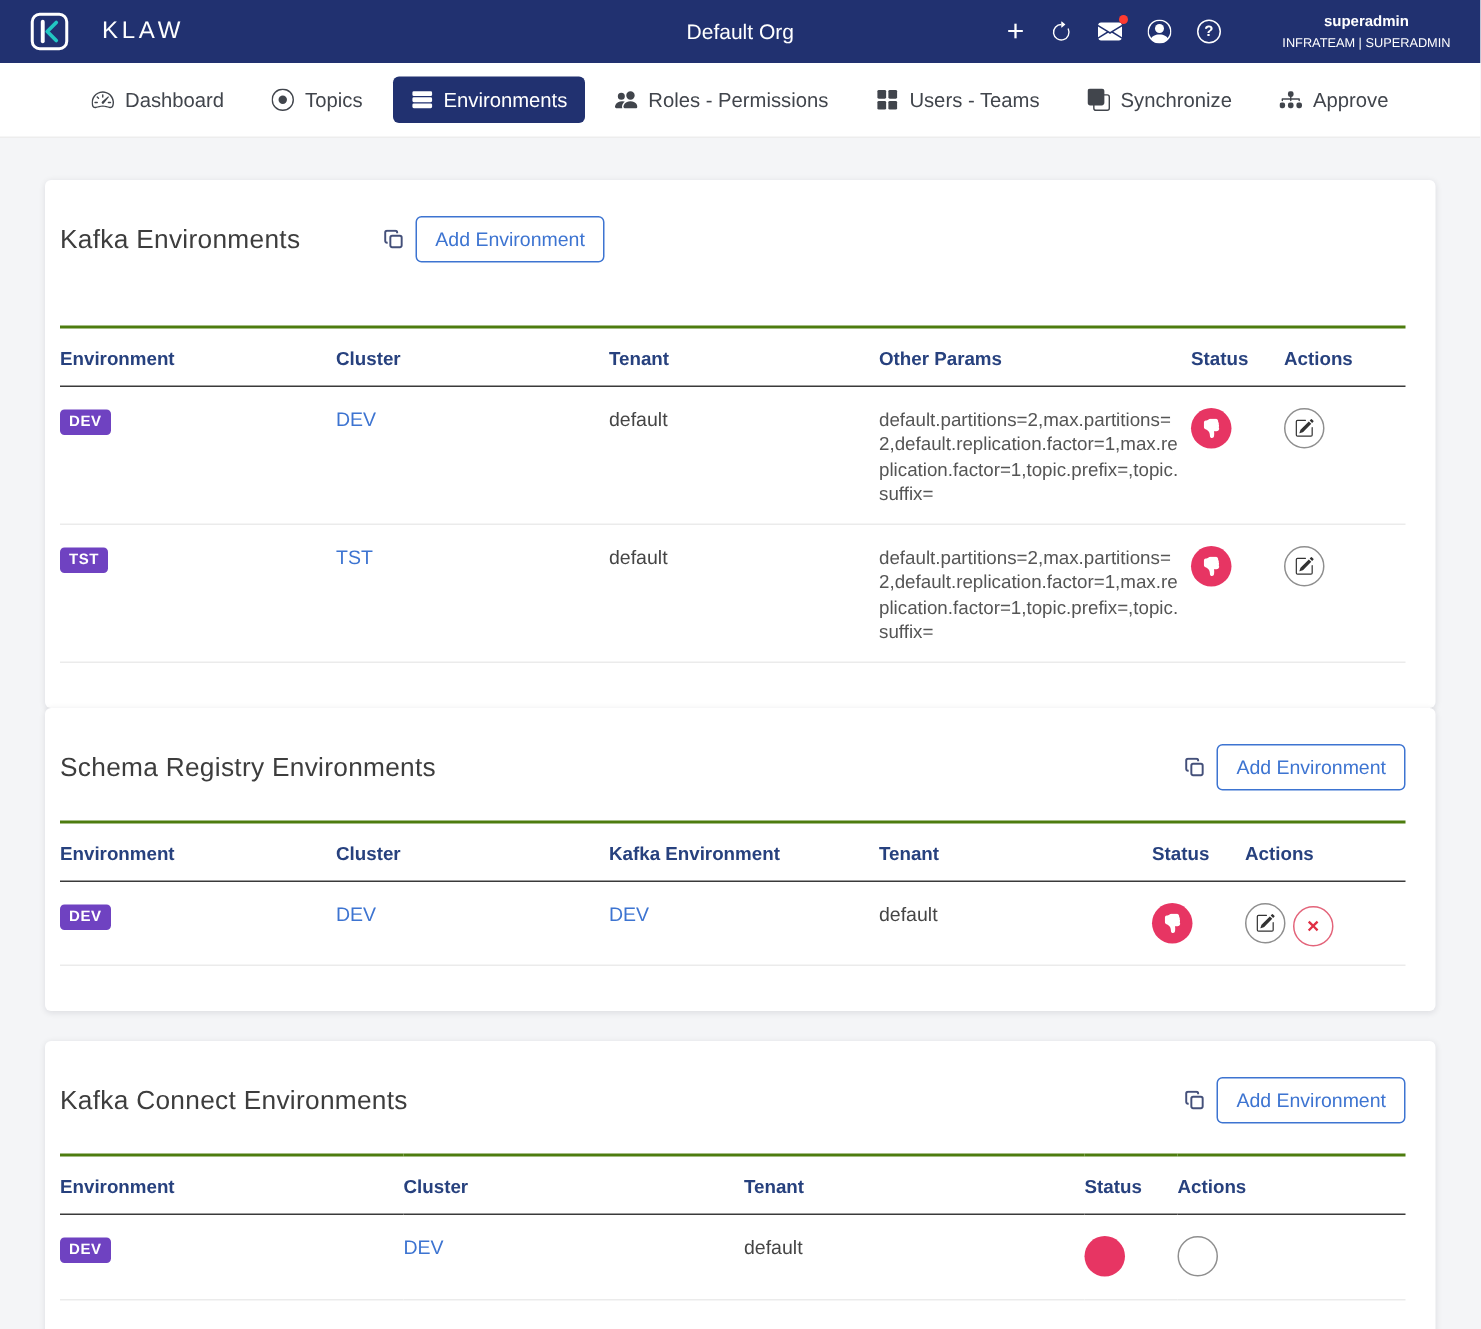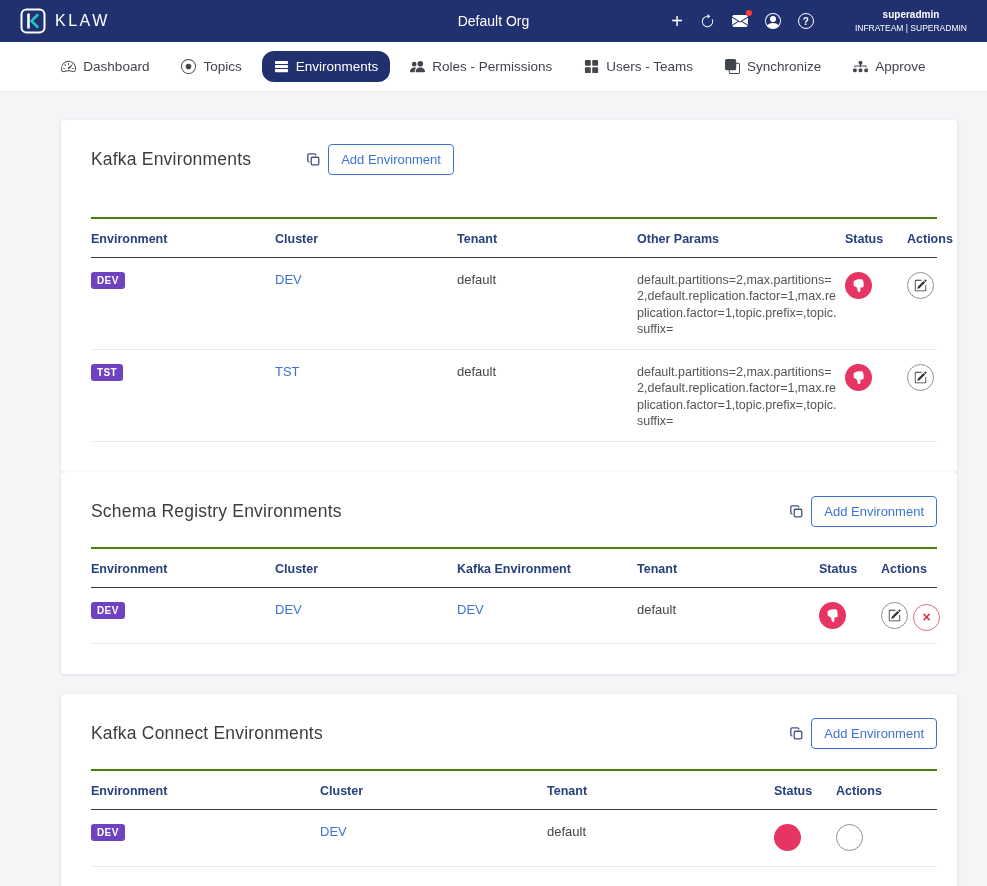--- a/index.html
+++ b/index.html
@@ -5,45 +5,45 @@
   * { box-sizing: border-box; }
   html,body { margin:0; padding:0; }
   body {
     width:987px; height:886px; overflow:hidden;
     font-family:"Liberation Sans","DejaVu Sans",sans-serif;
     background:#f4f5f7; color:#333;
   }
   
   .topbar { height:42px; background:#213170; display:flex; align-items:center;
             padding:0 20px; position:relative; color:#fff; }
-  .brand { display:flex; align-items:center; gap:9px; cursor:pointer; }
+  .brand { display:flex; align-items:center; gap:22px; cursor:pointer; }
   .brand-text { font-size:16px; letter-spacing:2.5px; font-weight:500; }
   .org { position:absolute; left:50%; transform:translateX(-50%); font-size:14px; }
   .top-right { margin-left:auto; display:flex; align-items:center; gap:17px; }
   .top-icon { display:inline-flex; cursor:pointer; position:relative; align-items:center; }
   .plus-glyph { font-size:20px; line-height:1; font-weight:400; }
   .help-circle { width:16px; height:16px; border:1.5px solid #fff; border-radius:50%;
                  display:inline-flex; align-items:center; justify-content:center;
                  font-size:10px; font-weight:700; }
   .mail-dot { position:absolute; top:-3px; right:-4px; width:6px; height:6px;
               border-radius:50%; background:#ff3b30; }
   .userbox { margin-left:24px; text-align:center; line-height:1; }
   .user-name { font-size:10px; font-weight:600; margin-bottom:4px; }
   .user-team { font-size:8.5px; }
   
   .mainnav { height:50px; background:#fff; display:flex; align-items:center;
              gap:8px; padding:0 22px; border-bottom:1px solid #ededed;justify-content:center; }
   .nav-item { display:flex; align-items:center; gap:7px; padding:8px 12px;
               font-size:13.5px; color:#41454c; cursor:pointer; border-radius:4px; white-space:nowrap; }
   .nav-item svg { width:15px; height:15px; fill:currentColor; flex:none; }
-  .nav-item.active { background:#213170; color:#fff;border-radius:12px; }
+  .nav-item.active { background:#213170; color:#fff; }
   
   main { padding:28px 30px 0; }
   .card { background:#fff; border-radius:4px; box-shadow:0 1px 4px rgba(20,20,43,.10);
-          padding:24px 20px 30px 30px;margin-left:31px; }
+          padding:24px 20px 30px 10px; }
   .card-head { display:flex; align-items:center; }
   .head-gap-lg { margin-bottom:42px; }
   .head-gap { margin-bottom:20px; }
   .card-title { font-size:17.5px; font-weight:500; color:#3d3d3d; margin:0; letter-spacing:.2px; }
   .search-input { margin-left:auto; width:200px; height:30px; border:1px solid #c9c9c9;
                   border-radius:4px; padding:0 10px; font-size:13px; color:#333;
                   outline:none; font-family:inherit; }
   .search-input::placeholder { color:#9a9a9a; }
   .copy-btn { display:inline-flex; cursor:pointer; background:none; border:none; padding:0; }
   .copy-after-search { margin-left:56px; }

